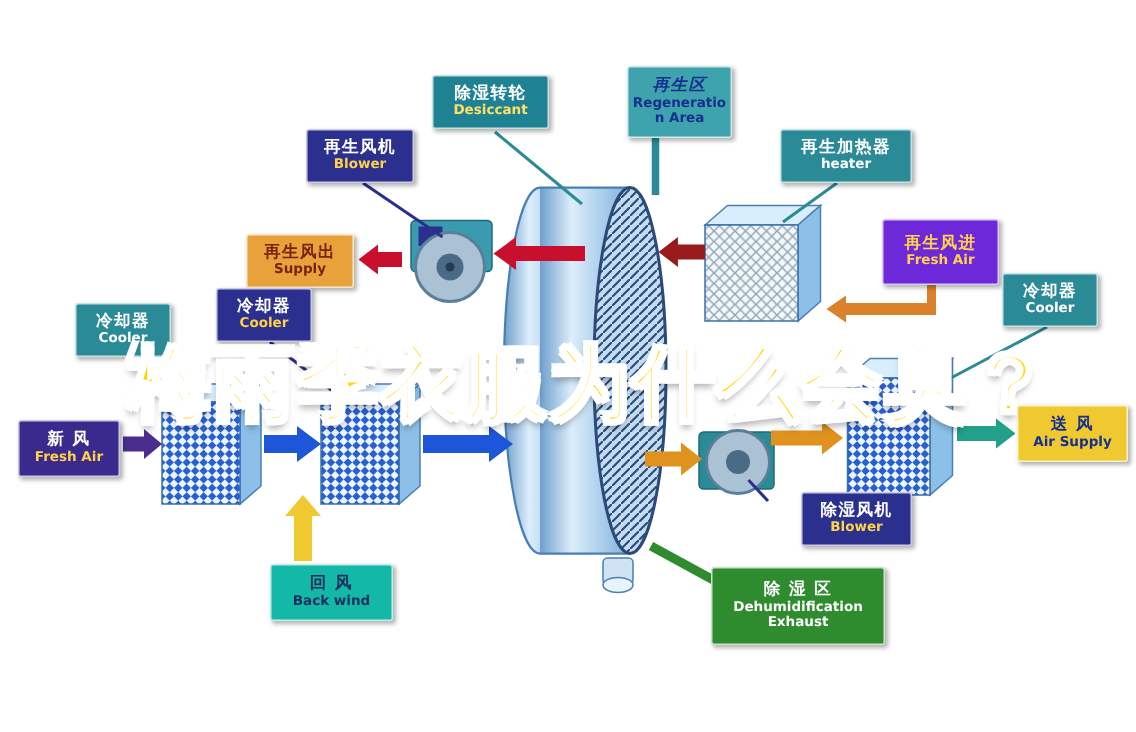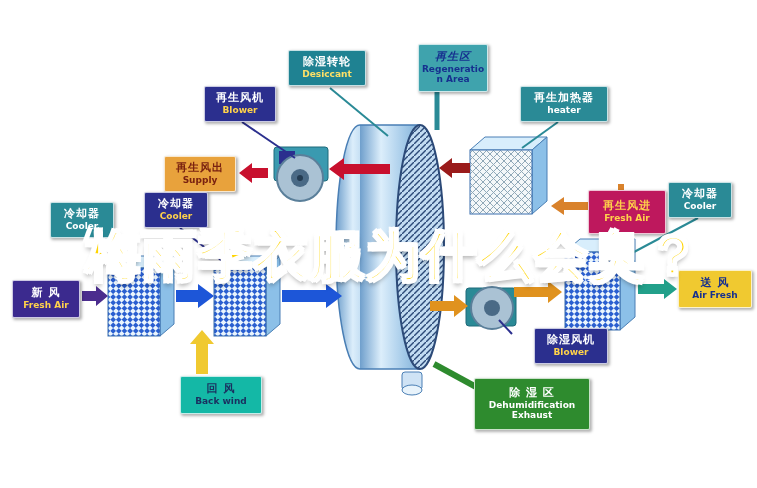--- a/index.html
+++ b/index.html
@@ -136,21 +136,21 @@
   <div class="label" style="left: 520px; top: 86px; width: 88px; height: 36px; background: rgb(42, 138, 150);">
     <span class="cn" style="color: rgb(255, 255, 255);">再生加热器</span>
     <span class="en" style="color: rgb(255, 255, 255);">heater</span>
   </div>
 
   <div class="label" style="left: 164px; top: 156px; width: 72px; height: 36px; background: rgb(232, 162, 60);">
     <span class="cn" style="color: rgb(122, 34, 16);">再生风出</span>
     <span class="en" style="color: rgb(122, 34, 16);">Supply</span>
   </div>
 
-  <div class="label" style="left: 588px; top: 146px; width: 78px; height: 44px; background: #be185d; margin-top: 44px;">
+  <div class="label" style="left: 588px; top: 146px; width: 78px; height: 44px; background: #6d28d9;">
     <span class="cn" style="color: rgb(255, 210, 74);">再生风进</span>
     <span class="en" style="color: rgb(255, 210, 74);">Fresh Air</span>
   </div>
 
   <div class="label" style="left: 50px; top: 202px; width: 64px; height: 36px; background: rgb(42, 138, 150);">
     <span class="cn" style="color: rgb(255, 255, 255);">冷却器</span>
     <span class="en" style="color: rgb(255, 255, 255);">Cooler</span>
   </div>
 
   <div class="label" style="left: 144px; top: 192px; width: 64px; height: 36px; background: rgb(43, 47, 142);">
@@ -163,21 +163,21 @@
     <span class="en" style="color: rgb(255, 255, 255);">Cooler</span>
   </div>
 
   <div class="label" style="left: 12px; top: 280px; width: 68px; height: 38px; background: rgb(59, 42, 142);">
     <span class="cn" style="color: rgb(255, 255, 255);">新 风</span>
     <span class="en" style="color: rgb(255, 210, 74);">Fresh Air</span>
   </div>
 
   <div class="label" style="left: 678px; top: 270px; width: 74px; height: 38px; background: rgb(240, 201, 48);">
     <span class="cn" style="color: rgb(22, 48, 143);">送 风</span>
-    <span class="en" style="color: rgb(22, 48, 143);">Air Fresh</span>
+    <span class="en" style="color: rgb(22, 48, 143);">Air Supply</span>
   </div>
 
   <div class="label" style="left: 180px; top: 376px; width: 82px; height: 38px; background: #14b8a6;">
     <span class="cn" style="color: rgb(26, 47, 95);">回 风</span>
     <span class="en" style="color: rgb(26, 47, 95);">Back wind</span>
   </div>
 
   <div class="label" style="left: 506px; top: 328px; width: 74px; height: 36px; background: rgb(43, 47, 142); margin-left: 28px;">
     <span class="cn" style="color: rgb(255, 255, 255);">除湿风机</span>
     <span class="en" style="color: rgb(255, 210, 74);">Blower</span>

